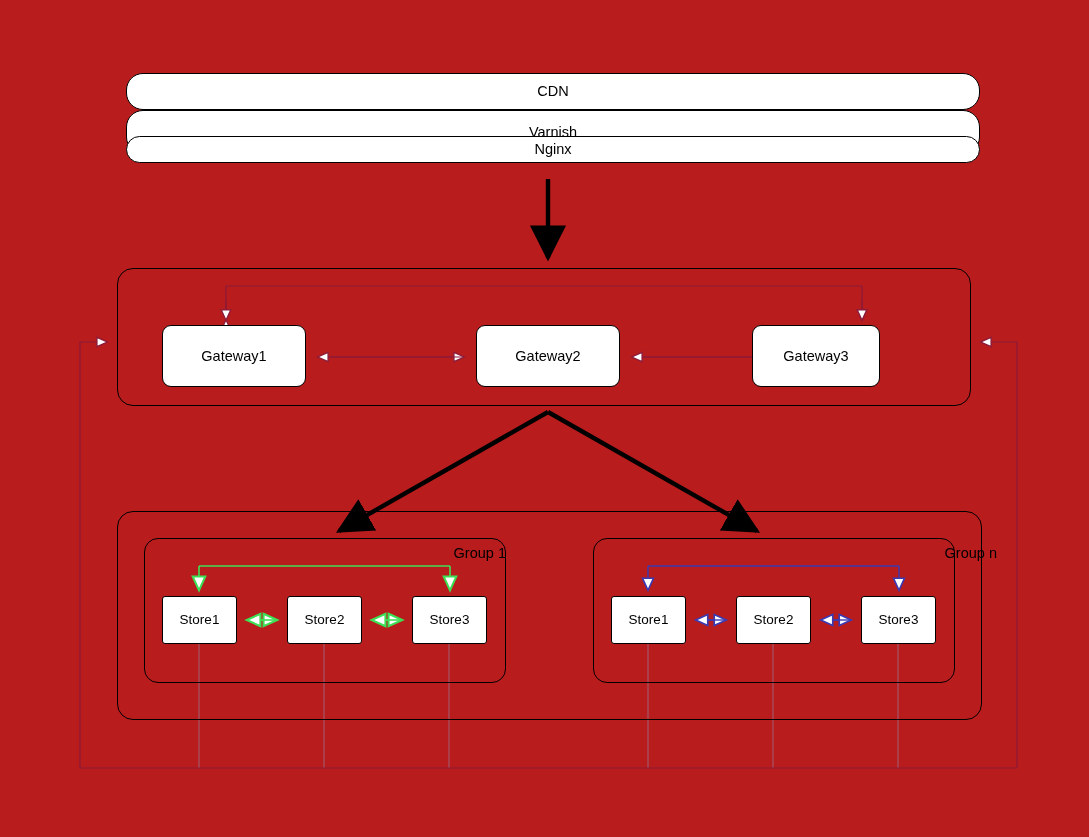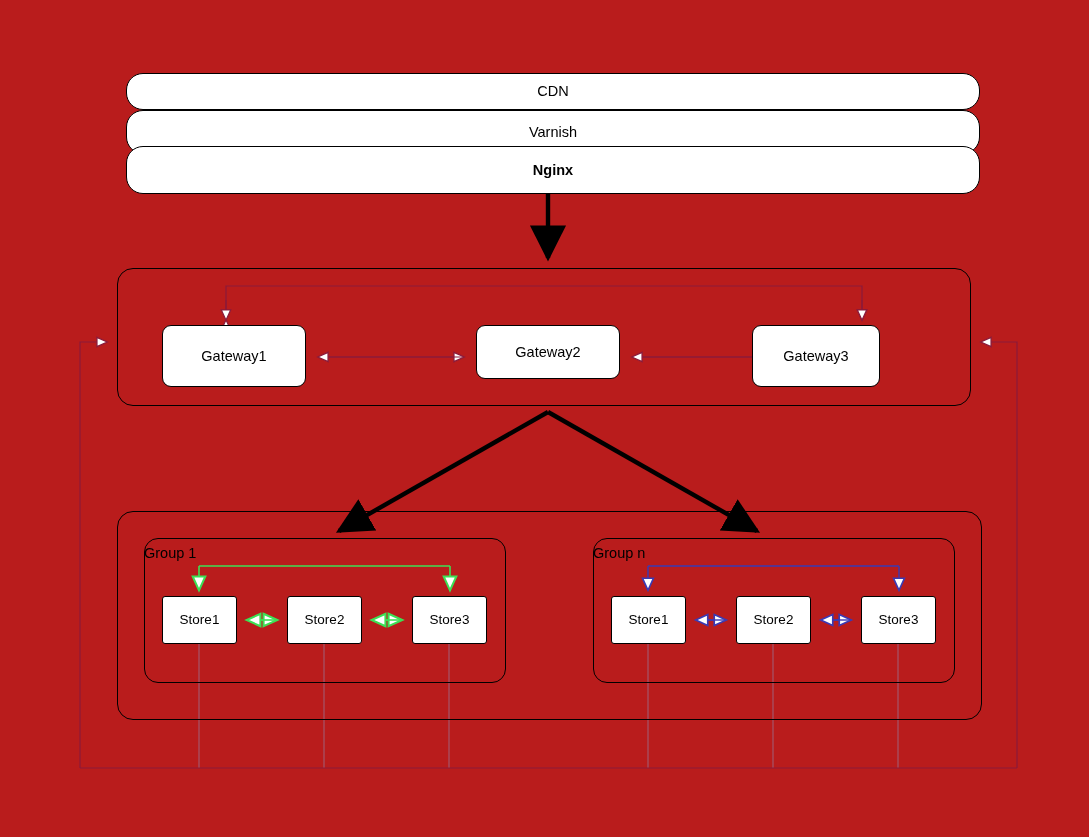--- a/index.html
+++ b/index.html
@@ -66,21 +66,21 @@
     border: 1.3px solid #000000;
     border-radius: 14px;
     background: transparent;
     z-index: 2;
   }
   .group-label {
     position: absolute;
     font-size: 14.5px;
     line-height: 1;
     color: #000000;
-    text-align: left;
+    text-align: right;
     z-index: 4;
     white-space: nowrap;
   }
 </style>
 </head>
 <body>
 
 <div id="canvas">
 
   <svg id="edges" viewBox="0 0 1089 837">
@@ -165,30 +165,30 @@
       <line x1="851" y1="620" x2="821" y2="620" stroke="#3a3ab4" stroke-width="1.4" marker-end="url(#mh-blue-open)"></line>
     </g>
   </svg>
 
   <div class="node tier" style="left:126px;top:73px;width:854px;height:37px;">
     <span>CDN</span>
   </div>
   <div class="node tier" style="left:126px;top:110px;width:854px;height:44px;">
     <span>Varnish</span>
   </div>
-  <div class="node tier" style="left:126px;top:146px;width:854px;height:48px;font-weight:bold;">
+  <div class="node tier" style="left:126px;top:136px;width:854px;height:27px;">
     <span>Nginx</span>
   </div>
 
   <div class="container-box" style="left:117px;top:268px;width:854px;height:138px;"></div>
 
   <div class="node gateway-box" style="left:162px;top:325px;width:144px;height:62px;">
     <span>Gateway1</span>
   </div>
-  <div class="node gateway-box" style="left:476px;top:325px;width:144px;height:54px;">
+  <div class="node gateway-box" style="left:476px;top:325px;width:144px;height:62px;">
     <span>Gateway2</span>
   </div>
   <div class="node gateway-box" style="left:752px;top:325px;width:128px;height:62px;">
     <span>Gateway3</span>
   </div>
 
   <div class="container-box" style="left:117px;top:511px;width:865px;height:209px;"></div>
 
   <div class="group-box" style="left:144px;top:538px;width:362px;height:145px;"></div>
   <div class="group-label" style="left:144px;top:546px;width:362px;">Group 1</div>

